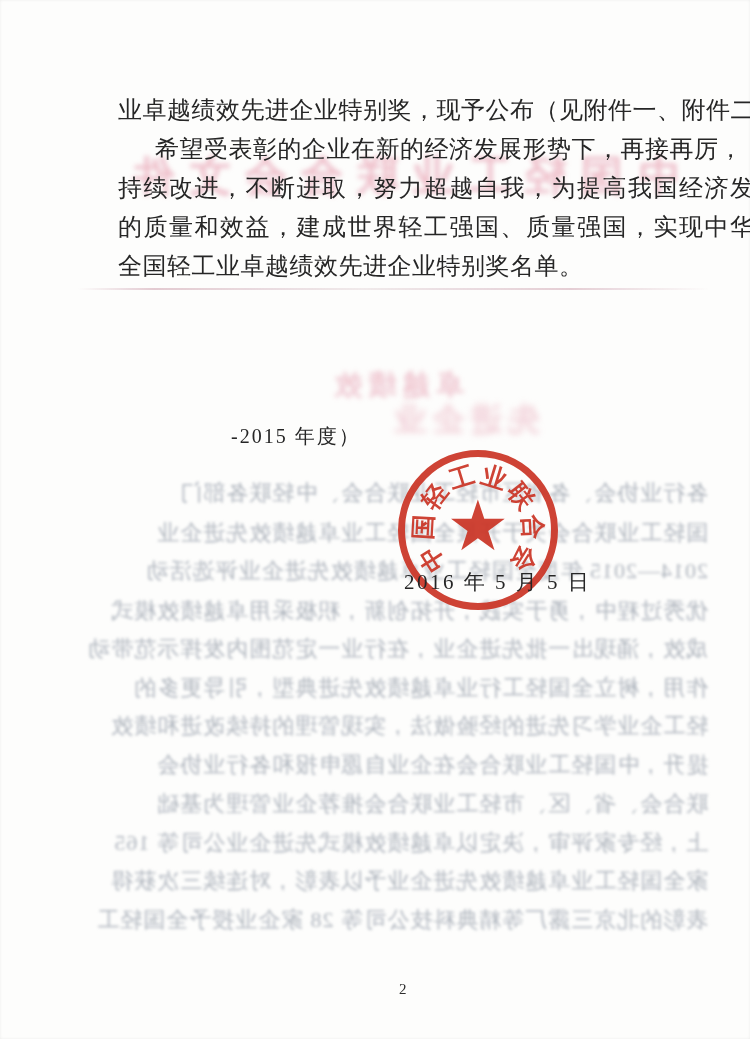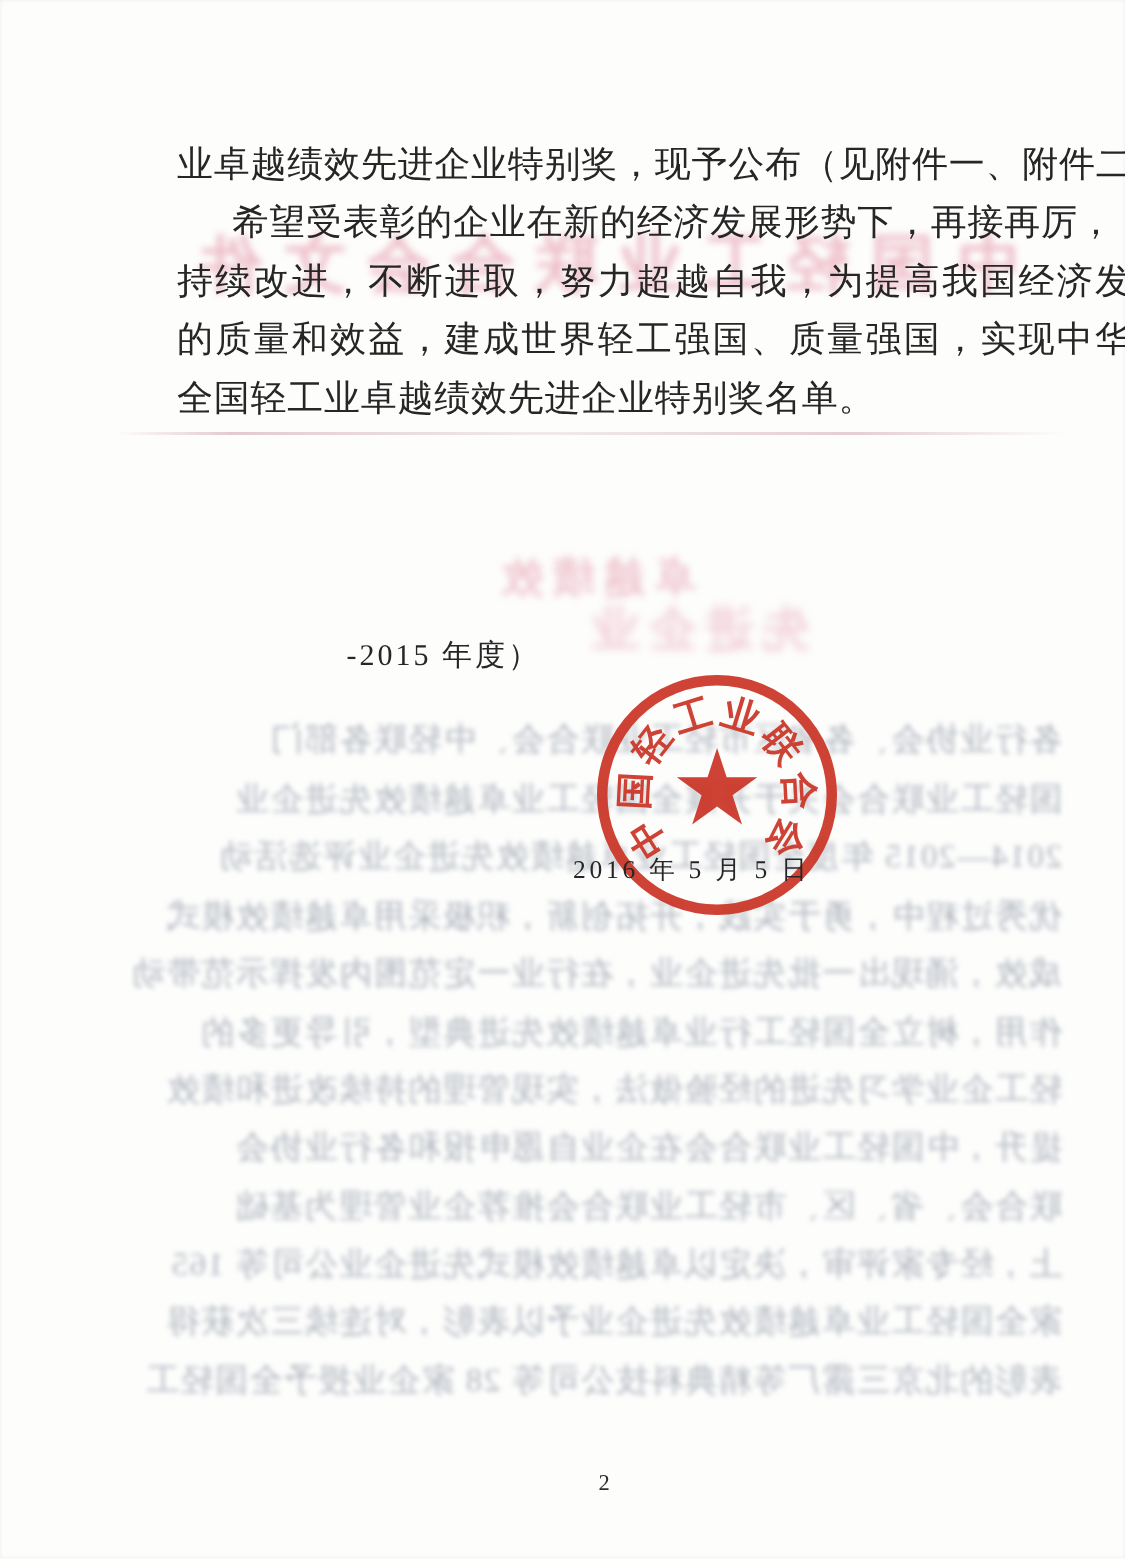--- a/index.html
+++ b/index.html
@@ -28,21 +28,21 @@
   }
 
   
   .attach-line { font-size:20px; }
   .at-1 { left:152px; top:330px; letter-spacing:1px; }
   .at-2 { left:184px; top:372px; letter-spacing:4px; }
   .at-3 { left:192px; top:423px; letter-spacing:2px;margin-left:39px; }
 
   
   .sig-org  { left:410px; top:528px; font-size:21px; letter-spacing:1px; z-index:4; }
-  .sig-date { left:382px; top:568px; font-size:17px; letter-spacing:2.5px; z-index:4; }
+  .sig-date { left:404px; top:568px; font-size:21px; letter-spacing:2.5px; z-index:4; }
 
   
   .page-num { left:399px; top:981px; font-size:15px; color:#2e2e2e; }
 
   
   .seal { position:absolute; left:398px; top:450px; width:160px; height:160px; z-index:2; opacity:.93; }
   .seal-ring { position:absolute; inset:0; border:7px solid #cb3526; border-radius:50%; }
   .seal-star {
     position:absolute; left:50%; top:48%;
     transform:translate(-50%,-52%);

